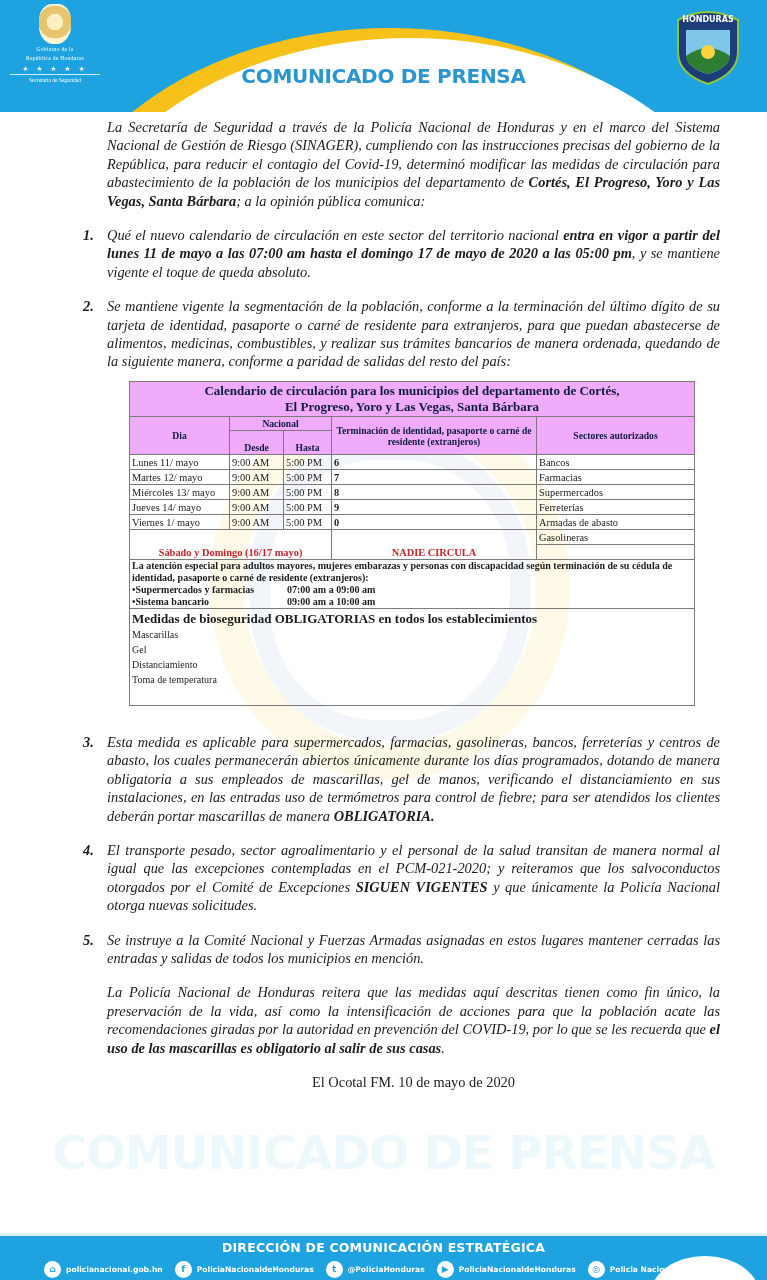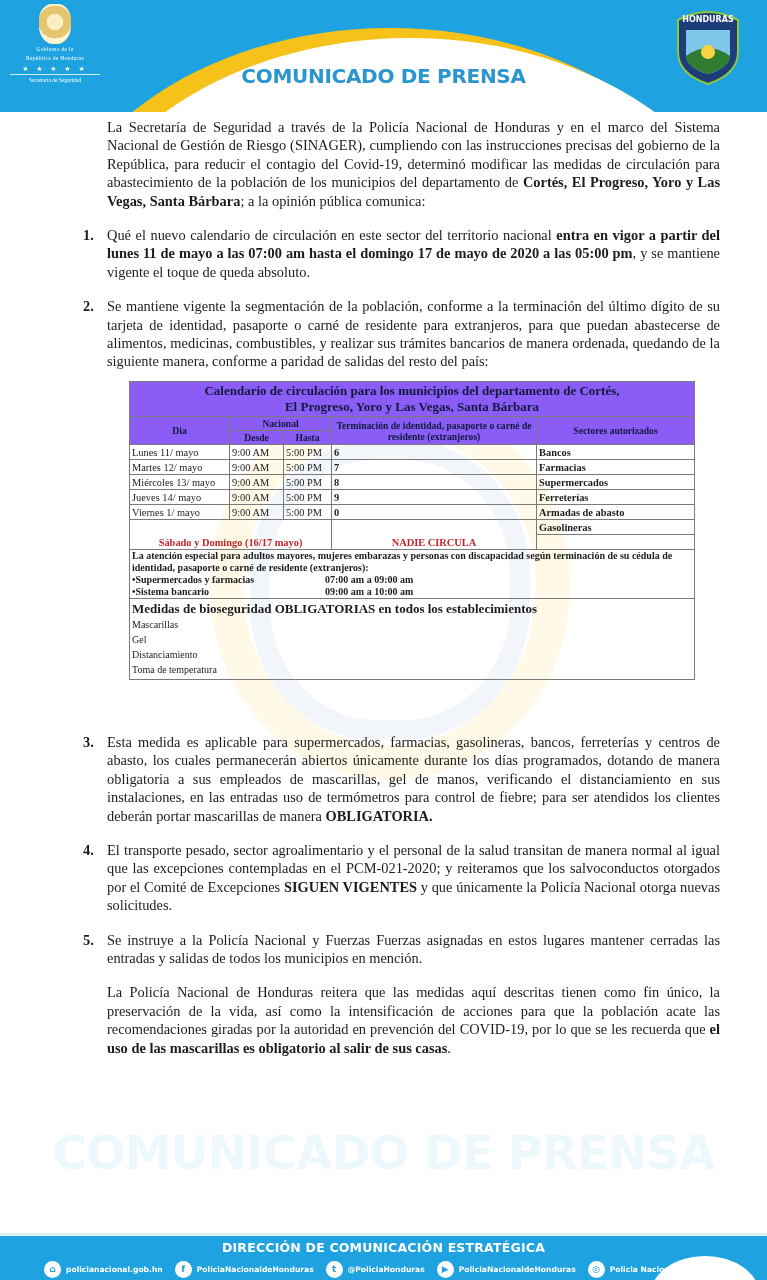--- a/index.html
+++ b/index.html
@@ -18,37 +18,37 @@
   .police-badge { position: absolute; left: 672px; top: 6px; width: 72px; height: 80px; }
   .page-title { position: absolute; left: 0; top: 64px; width: 767px; text-align: center; font-family: "DejaVu Sans", sans-serif; font-weight: bold; font-size: 20px; color: #2a95cf; letter-spacing: -0.3px; }
 
   
   .wm-seal { position: absolute; left: 210px; top: 400px; width: 360px; height: 380px; border-radius: 48% 48% 50% 50%; border: 34px solid rgba(253,220,120,.18); }
   .wm-seal-inner { position: absolute; left: 250px; top: 440px; width: 280px; height: 300px; border-radius: 45%; border: 20px solid rgba(30,100,170,.06); }
   .wm-bottom { position: absolute; left: 0; top: 1125px; width: 767px; text-align: center; font-family: "DejaVu Sans", sans-serif; font-weight: bold; font-size: 47px; color: rgba(30,163,224,.08); letter-spacing: -1px; }
 
   
   .content { position: absolute; left: 107px; top: 118px; width: 613px; font-size: 14.4px; line-height: 18.4px; text-align: justify; }
-  .para { margin-bottom: 16px; }
+  .para { margin-bottom: 16px; font-style: italic; }
   .numbered { position: relative; margin-left: 0; }
   .numbered .num { position: absolute; left: -24px; top: 0; font-weight: bold; }
   b { font-weight: bold; }
 
   
   .cal-table { position: absolute; left: 129px; top: 381px; width: 566px; border-collapse: collapse; font-size: 10.4px; }
   .cal-table td, .cal-table th { border: 1px solid #7a7a7a; }
-  .cal-table .blue { background: #8b5cf6; color: #0e1b3d; }
+  .cal-table .blue { background: #f0abfc; color: #0e1b3d; }
   .cal-table .title-row th { font-size: 13px; line-height: 16px; padding: 1px 4px; font-weight: bold; }
   .cal-table .hdr th { font-size: 9.6px; font-weight: bold; text-align: center; padding: 1px 2px; }
   .cal-table .day-row td { height: 15px; padding: 0 2px; font-size: 10.4px; line-height: 13px; margin-top: 40px; }
   .cal-table .c { text-align: left; }
-  .cal-table .sector { font-weight: bold; font-size: 10px; }
+  .cal-table .sector { font-weight: normal; font-size: 10px; }
   .cal-table .red { color: #c0262d; font-weight: bold; font-size: 10px; text-align: center; vertical-align: bottom; }
   .cal-table .special td { font-weight: bold; font-size: 10px; line-height: 12px; padding: 0 2px; }
-  .cal-table .special .slot { display: flex; gap: 38px; }
+  .cal-table .special .slot { display: flex; }
   .cal-table .special .slot span:first-child { width: 155px; }
   .cal-table .bio-title { font-weight: bold; font-size: 13px; line-height: 16px; padding: 2px 2px 0; }
   .cal-table .bio-item { font-size: 10px; line-height: 15px; padding-left: 2px; }
 
   .signature { text-align: center; margin-top: 12px; }
   .motto { text-align: center; font-weight: bold; margin-top: 8px; }
 
   
   .footer { position: absolute; left: 0; top: 1233px; width: 767px; height: 54px; background: #1ea3e0; border-top: 3px solid #dff2fb; color: #ffffff; }
   .footer .dept-title { text-align: center; font-family: "DejaVu Sans", sans-serif; font-weight: bold; font-size: 12.5px; margin-top: 4px; letter-spacing: .2px; }
@@ -90,42 +90,43 @@
   <p class="para numbered"><span class="num">1.</span><span>Qué el nuevo calendario de circulación en este sector del territorio nacional </span><b>entra en vigor a partir del lunes 11 de mayo a las 07:00 am hasta el domingo 17 de mayo de 2020 a las 05:00 pm</b><span>, y se mantiene vigente el toque de queda absoluto.</span></p>
 
   <p class="para numbered"><span class="num">2.</span><span>Se mantiene vigente la segmentación de la población, conforme a la terminación del último dígito de su tarjeta de identidad, pasaporte o carné de residente para extranjeros, para que puedan abastecerse de alimentos, medicinas, combustibles, y realizar sus trámites bancarios de manera ordenada, quedando de la siguiente manera, conforme a paridad de salidas del resto del país:</span></p>
 
   <div style="height:346px"></div>
 
   <p class="para numbered"><span class="num">3.</span><span>Esta medida es aplicable para supermercados, farmacias, gasolineras, bancos, ferreterías y centros de abasto, los cuales permanecerán abiertos únicamente durante los días programados, dotando de manera obligatoria a sus empleados de mascarillas, gel de manos, verificando el distanciamiento en sus instalaciones, en las entradas uso de termómetros para control de fiebre; para ser atendidos los clientes deberán portar mascarillas de manera </span><b>OBLIGATORIA.</b></p>
 
   <p class="para numbered"><span class="num">4.</span><span>El transporte pesado, sector agroalimentario y el personal de la salud transitan de manera normal al igual que las excepciones contempladas en el PCM-021-2020; y reiteramos que los salvoconductos otorgados por el Comité de Excepciones </span><b>SIGUEN VIGENTES</b><span> y que únicamente la Policía Nacional otorga nuevas solicitudes.</span></p>
 
-  <p class="para numbered"><span class="num">5.</span><span>Se instruye a la Policía Nacional y Fuerzas Fuerzas asignadas en estos lugares mantener cerradas las entradas y salidas de todos los municipios en mención.</span></p>
+  <p class="para numbered"><span class="num">5.</span><span>Se instruye a la Comité Nacional y Fuerzas Armadas asignadas en estos lugares mantener cerradas las entradas y salidas de todos los municipios en mención.</span></p>
 
   <p class="para"><span>La Policía Nacional de Honduras reitera que las medidas aquí descritas tienen como fin único, la preservación de la vida, así como la intensificación de acciones para que la población acate las recomendaciones giradas por la autoridad en prevención del COVID-19, por lo que se les recuerda que </span><b>el uso de las mascarillas es obligatorio al salir de sus casas</b><span>.</span></p>
 
+  <div class="signature">El Ocotal FM. 10 de mayo de 2020</div>
 </div>
 
 <table class="cal-table">
   <tbody>
       <tr class="title-row">
     <th colspan="5" class="blue">
       <div>Calendario de circulación para los municipios del departamento de Cortés,</div>
       <div>El Progreso, Yoro y Las Vegas, Santa Bárbara</div>
     </th>
   </tr>
   <tr class="hdr">
     <th rowspan="2" class="blue" style="width:100px">Dia</th>
     <th colspan="2" class="blue" style="height:14px">Nacional</th>
     <th rowspan="2" class="blue" style="width:205px">Terminación de identidad, pasaporte o carné de residente (extranjeros)</th>
     <th rowspan="2" class="blue">Sectores autorizados</th>
   </tr>
   <tr class="hdr">
-    <th class="blue" style="width:54px;height:14px;vertical-align:bottom">Desde</th>
+    <th class="blue" style="width:54px;height:24px;vertical-align:bottom">Desde</th>
     <th class="blue" style="width:48px;vertical-align:bottom">Hasta</th>
   </tr>
   <tr class="day-row">
     <td>Lunes 11/ mayo</td>
     <td class="c">9:00 AM</td>
     <td class="c">5:00 PM</td>
     <td class="c" style="font-weight:bold">6</td>
     <td class="sector">Bancos</td>
   </tr>
   <tr class="day-row">
@@ -171,21 +172,21 @@
             <span>•Supermercados y farmacias</span>
             <span>07:00 am a 09:00 am</span>
           </div>
       <div class="slot">
             <span>•Sistema bancario</span>
             <span>09:00 am a 10:00 am</span>
           </div>
     </td>
   </tr>
   <tr>
-    <td colspan="5" style="padding-bottom:2px">
+    <td colspan="5" style="padding-bottom:18px">
       <div class="bio-title">Medidas de bioseguridad OBLIGATORIAS en todos los establecimientos</div>
       <div class="bio-item">Mascarillas</div>
       <div class="bio-item">Gel</div>
       <div class="bio-item">Distanciamiento</div>
       <div class="bio-item">Toma de temperatura</div>
     </td>
   </tr>
 </tbody>
   </table>
 

